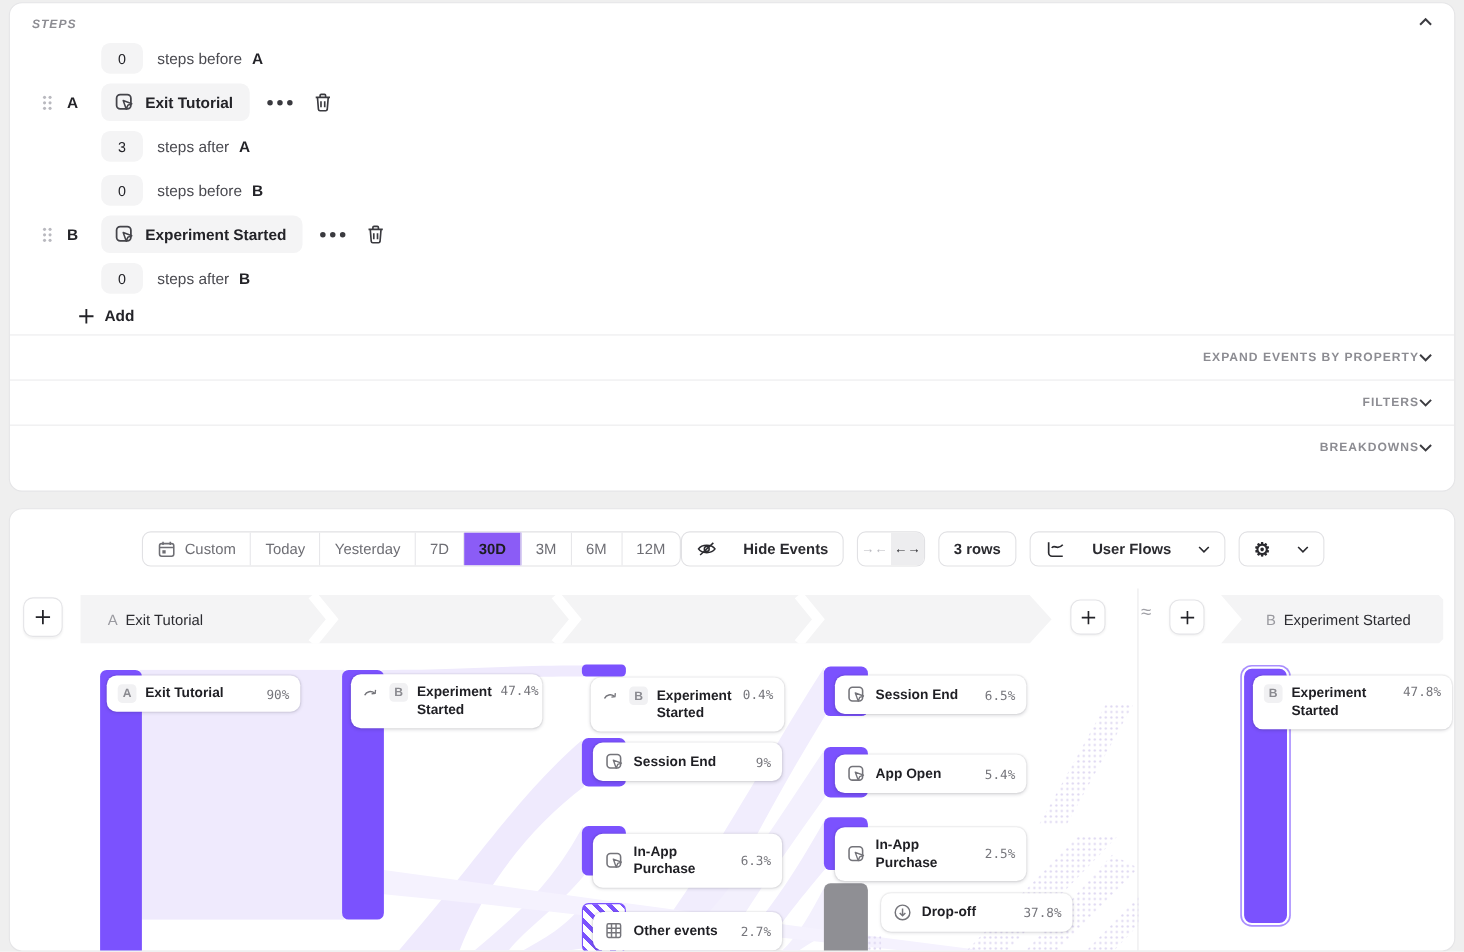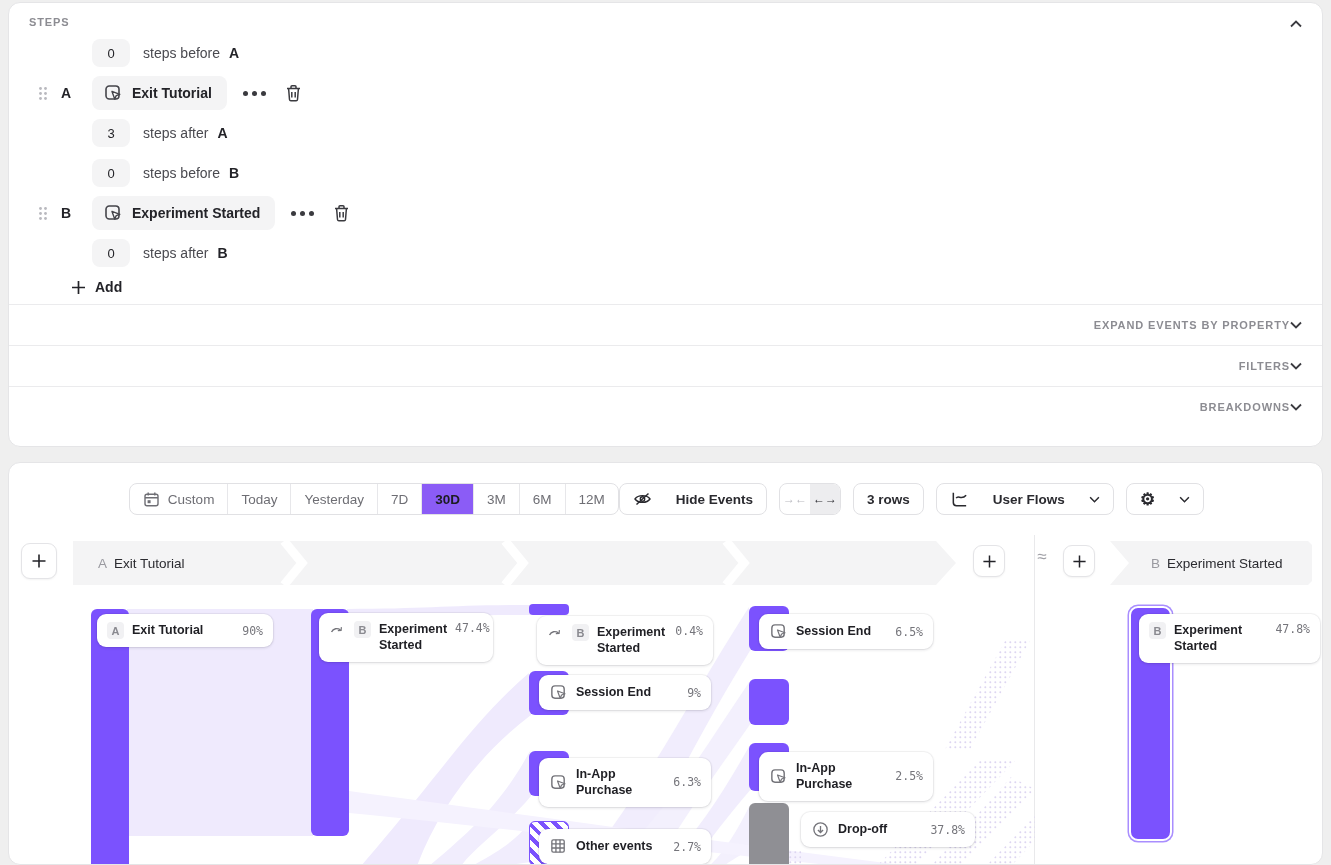--- a/index.html
+++ b/index.html
@@ -3,22 +3,22 @@
 <meta charset="utf-8">
 <style>
   * { margin:0; padding:0; box-sizing:border-box; }
   html,body { width:1331px; height:865px; overflow:hidden; background:#efefef;
     font-family:"Liberation Sans", sans-serif; color:#232328; }
   .card { background:#fff; border:1px solid #e5e5e7; border-radius:12px; margin:0 8px; }
   #card-steps { margin-top:2px; height:445px; overflow:hidden; }
   #card-flow  { margin-top:15px; height:403px; position:relative; overflow:hidden; }
 
   
-  .sec-head { display:flex; align-items:flex-end; justify-content:space-between;
-    padding:13px 20px 5px 20px; }
+  .sec-head { display:flex; align-items:flex-start; justify-content:space-between;
+    padding:13px 20px 5px 20px;font-style:italic; }
   .sec-label { font-size:11px; font-weight:700; letter-spacing:.9px; color:#8c8c92; }
   .chev { width:12px; height:8px; stroke:#3c3c41; stroke-width:1.8; fill:none; }
   .step-row { display:flex; align-items:center; height:40px; padding-left:28px; }
   .handle-col { width:24px; display:flex; }
   .letter-col { width:31px; font-size:14px; font-weight:700; color:#232328; }
   .num-box { width:38px; height:28px; background:#f4f4f5; border-radius:8px;
     display:flex; align-items:center; justify-content:center; font-size:13px; color:#232328; }
   .row-text { margin-left:13px; font-size:14px; color:#4a4a50; }
   .row-ref { margin-left:9px; font-size:14px; font-weight:700; color:#232328; }
   .event-btn { height:34px; background:#f4f4f5; border-radius:8px; display:flex;
@@ -428,20 +428,28 @@
 
     <div class="node" style="left:750px;top:23px;width:174px">
       <svg class="icon nicon" width="19" height="19" viewBox="0 0 20 20">
         <rect x="3" y="3" width="13" height="13" rx="3.3" fill="none" stroke="#74747a" stroke-width="1.5"></rect>
         <path d="M9 8.4 L16.8 11.3 L13.2 12.6 L11.8 16.2 Z" fill="#fff" stroke="#74747a" stroke-width="1.3" stroke-linejoin="round"></path>
       </svg>
       <span class="nname">Session End</span>
       <span class="nval">6.5%</span>
     </div>
 
+    <div class="node" style="left:750px;top:95px;width:174px">
+      <svg class="icon nicon" width="19" height="19" viewBox="0 0 20 20">
+        <rect x="3" y="3" width="13" height="13" rx="3.3" fill="none" stroke="#74747a" stroke-width="1.5"></rect>
+        <path d="M9 8.4 L16.8 11.3 L13.2 12.6 L11.8 16.2 Z" fill="#fff" stroke="#74747a" stroke-width="1.3" stroke-linejoin="round"></path>
+      </svg>
+      <span class="nname">App Open</span>
+      <span class="nval">5.4%</span>
+    </div>
 
     <div class="node" style="left:750px;top:161px;width:174px">
       <svg class="icon nicon" width="19" height="19" viewBox="0 0 20 20">
         <rect x="3" y="3" width="13" height="13" rx="3.3" fill="none" stroke="#74747a" stroke-width="1.5"></rect>
         <path d="M9 8.4 L16.8 11.3 L13.2 12.6 L11.8 16.2 Z" fill="#fff" stroke="#74747a" stroke-width="1.3" stroke-linejoin="round"></path>
       </svg>
       <span class="nname">In-App Purchase</span>
       <span class="nval">2.5%</span>
     </div>
 

